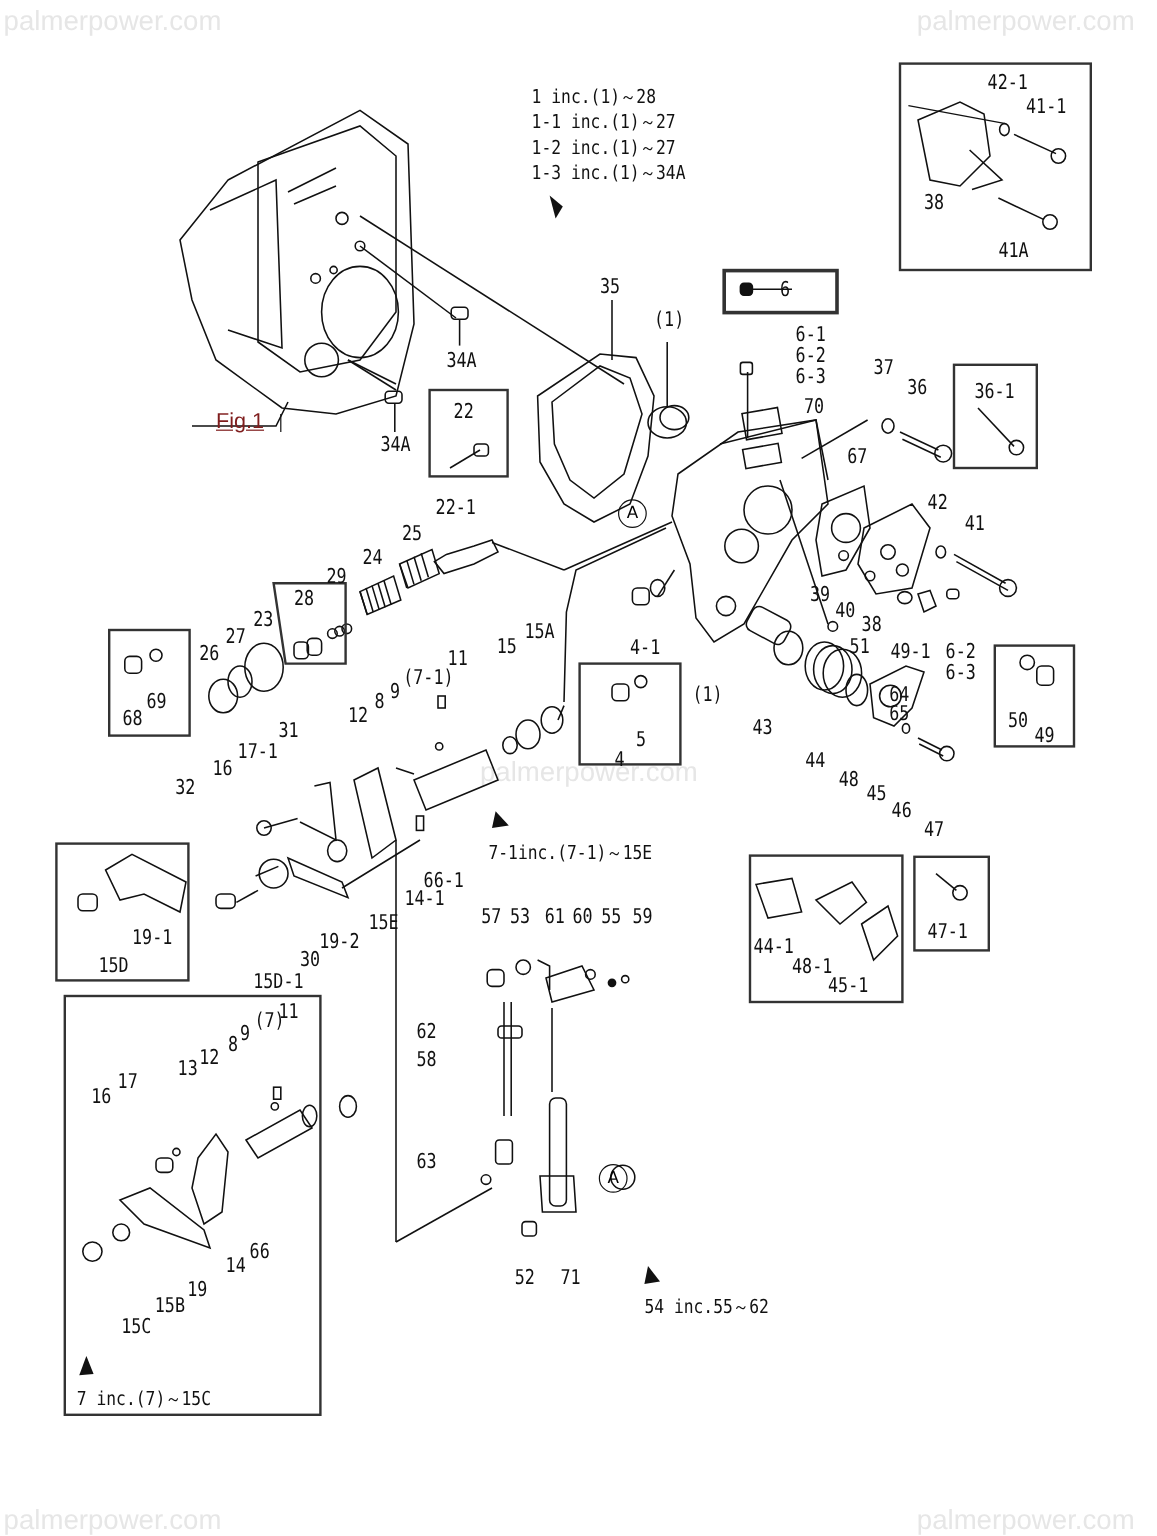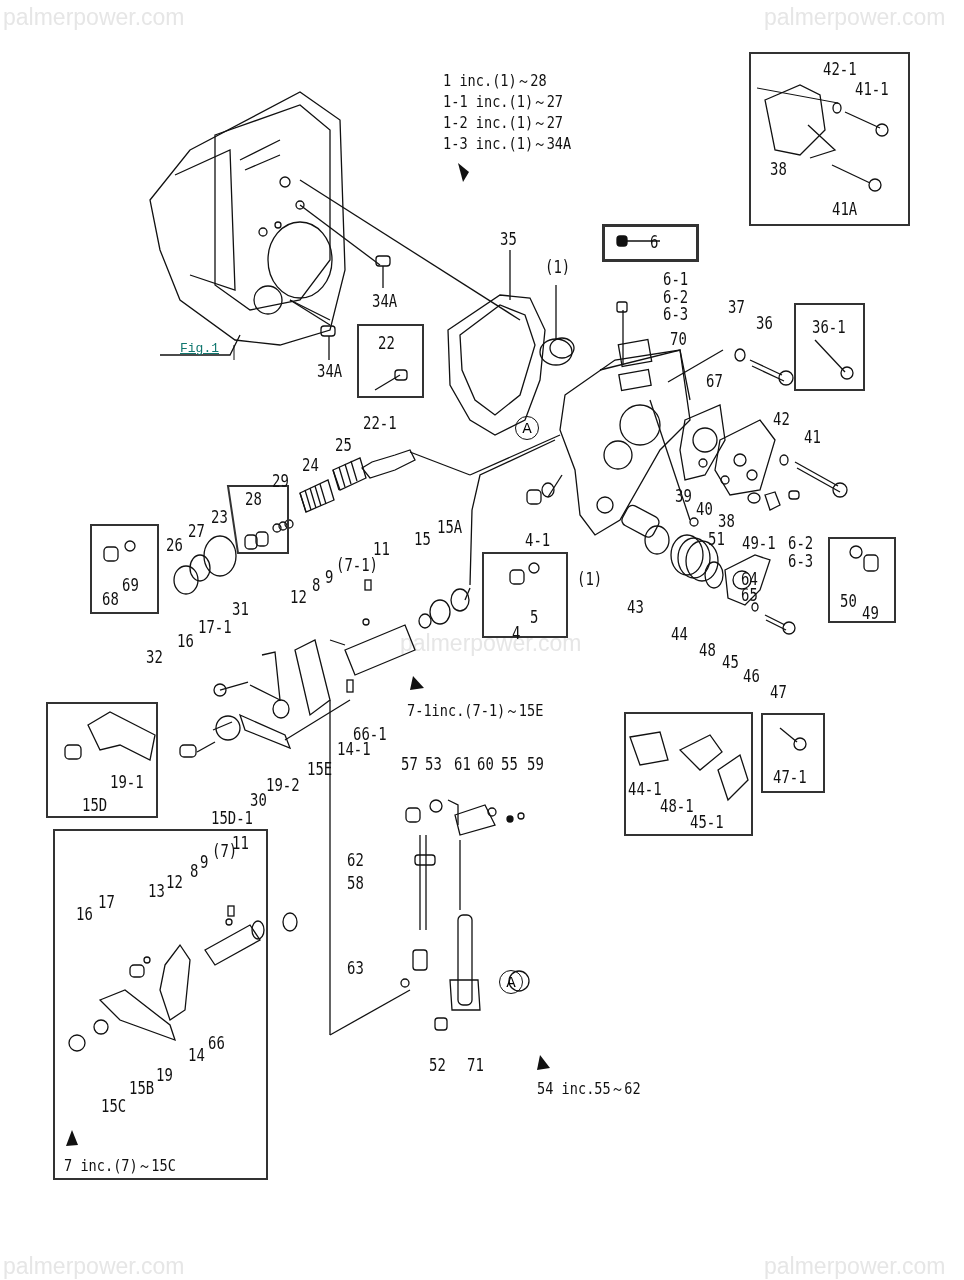--- a/index.html
+++ b/index.html
@@ -2,21 +2,21 @@
 <html><head>
 <meta charset="utf-8">
 <style>
   html, body { margin:0; padding:0; background:#ffffff; }
   body { width:964px; height:1280px; position:relative; overflow:hidden; font-family:"DejaVu Sans", sans-serif; }
   .wm { position:absolute; font-family:"Liberation Sans", sans-serif; font-size:23px; color:#e6e6e6; letter-spacing:0px; }
   svg.diagram { position:absolute; left:0; top:0; }
   .lbl { position:absolute; font-family:"DejaVu Sans Mono", monospace; font-size:17px; color:#111; line-height:18px; white-space:nowrap; transform:scaleX(0.82); transform-origin:left top; }
   .note { position:absolute; font-family:"DejaVu Sans Mono", monospace; font-size:16px; color:#111; line-height:21px; white-space:pre; transform:scaleX(0.85); transform-origin:left top; }
   .box { position:absolute; border:2px solid #333; box-sizing:border-box; }
-  .fig { position:absolute; font-family:Liberation Mono, monospace; font-size:13px; color:#0f766e; }
+  .fig { position:absolute; font-family:Liberation Sans, sans-serif; font-size:18px; color:#7f1d1d; }
   .circ { position:absolute; width:22px; height:22px; border:1.5px solid #111; border-radius:50%; text-align:center; line-height:22px; font-family:"DejaVu Sans", sans-serif; font-size:14px; }
 </style>
 </head>
 <body>
 
 <div class="wm" style="left:3px;top:4px;">palmerpower.com</div>
 <div class="wm" style="left:764px;top:4px;">palmerpower.com</div>
 <div class="wm" style="left:3px;top:1253px;">palmerpower.com</div>
 <div class="wm" style="left:764px;top:1253px;">palmerpower.com</div>
 <div class="wm" style="left:400px;top:630px;">palmerpower.com</div>

